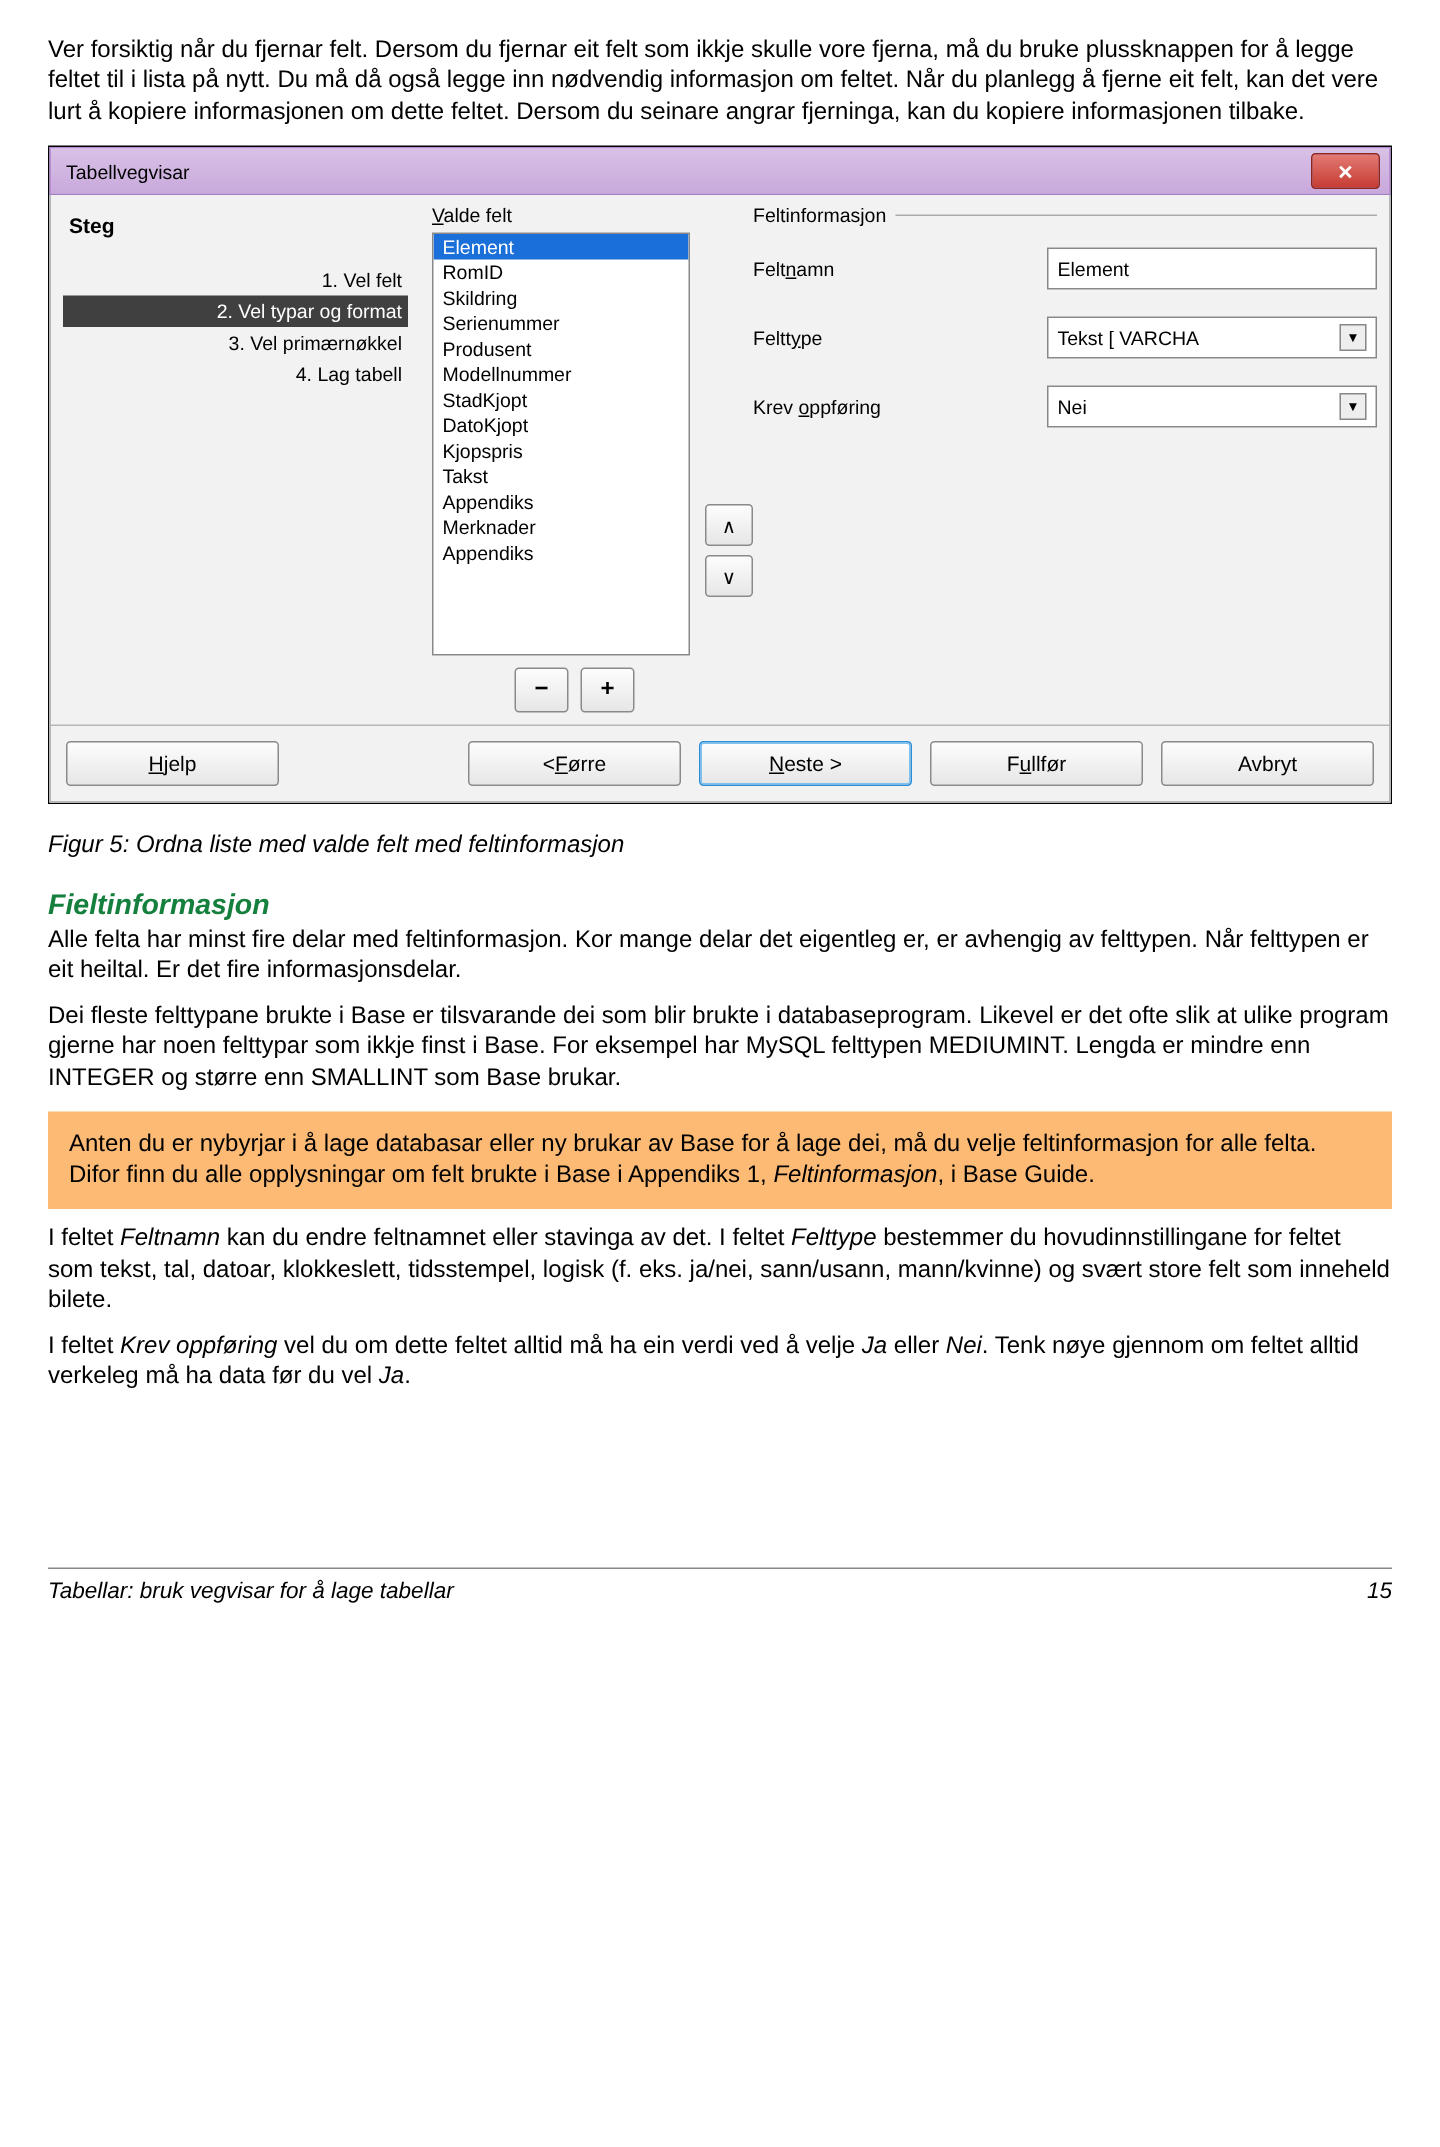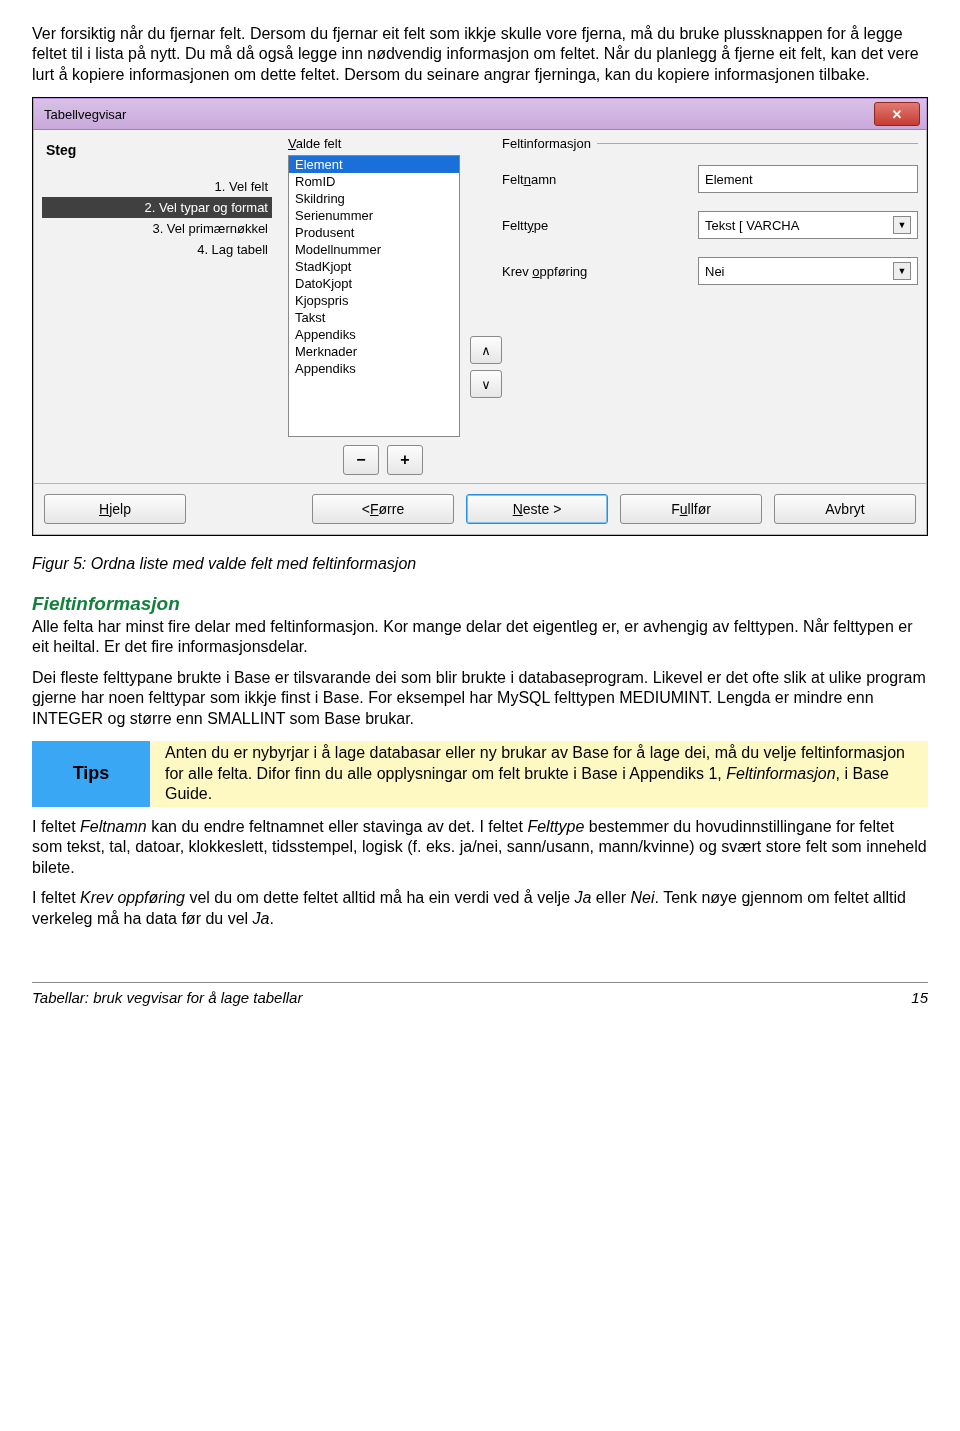--- a/index.html
+++ b/index.html
@@ -20,23 +20,23 @@
     background: #3aa7f5;
     width: 118px;
     display: flex;
     align-items: center;
     justify-content: center;
     font-weight: bold;
     font-size: 18px;
     border-right: 1px solid #fff;
   }
   .tips-body {
-    background: #fef9c3;
+    background: #fdba74;
     flex: 1;
-    padding: 2px 14px;
+    padding: 12px 14px;
     font-size: 16px;
     line-height: 1.28;
   }
   .em { font-style: italic; }
 
   
   .dialog-wrap {
     border: 1px solid #000;
     margin: 12px 0 18px 0;
     font-family: "Segoe UI", Tahoma, sans-serif;
@@ -135,21 +135,21 @@
     height: 28px;
     width: 140px;
     display: flex; align-items: center; justify-content: center;
     font-size: 14px;
   }
   .dlg-btn.primary { border: 1px solid #2a8fd8; box-shadow: 0 0 0 1px #7ec0ef inset; }
   .spacer { flex: 1; }
 
   .footer {
     border-top: 1px solid #888;
-    margin-top: 53px;
+    margin-top: 116px;
     padding-top: 6px;
     display: flex;
     justify-content: space-between;
     font-style: italic;
     font-size: 15px;
   }
   .u { text-decoration: underline; }
 </style>
 </head>
 <body>
@@ -246,21 +246,20 @@
 </div>
 
 <p class="figure-caption">Figur 5: Ordna liste med valde felt med feltinformasjon</p>
 
 <div class="section-heading">Fieltinformasjon</div>
 
 <p>Alle felta har minst fire delar med feltinformasjon. Kor mange delar det eigentleg er, er avhengig av felttypen. Når felttypen er eit heiltal. Er det fire informasjonsdelar.</p>
 <p>Dei fleste felttypane brukte i Base er tilsvarande dei som blir brukte i databaseprogram. Likevel er det ofte slik at ulike program gjerne har noen felttypar som ikkje finst i Base. For eksempel har MySQL felttypen MEDIUMINT. Lengda er mindre enn INTEGER og større enn SMALLINT som Base brukar.</p>
 
 <div class="tips-box">
-  <div class="tips-label">Tips</div>
   <div class="tips-body">
     <span>Anten du er nybyrjar i å lage databasar eller ny brukar av Base for å lage dei, må du velje feltinformasjon for alle felta. Difor finn du alle opplysningar om felt brukte i Base i Appendiks 1, </span><span class="em">Feltinformasjon</span><span>, i Base Guide.</span>
   </div>
 </div>
 
 <p>
   <span>I feltet </span><span class="em">Feltnamn</span><span> kan du endre feltnamnet eller stavinga av det. I feltet </span><span class="em">Felttype</span><span> bestemmer du hovudinnstillingane for feltet som tekst, tal, datoar, klokkeslett, tidsstempel, logisk (f. eks. ja/nei, sann/usann, mann/kvinne) og svært store felt som inneheld bilete.</span>
 </p>
 
 <p>

